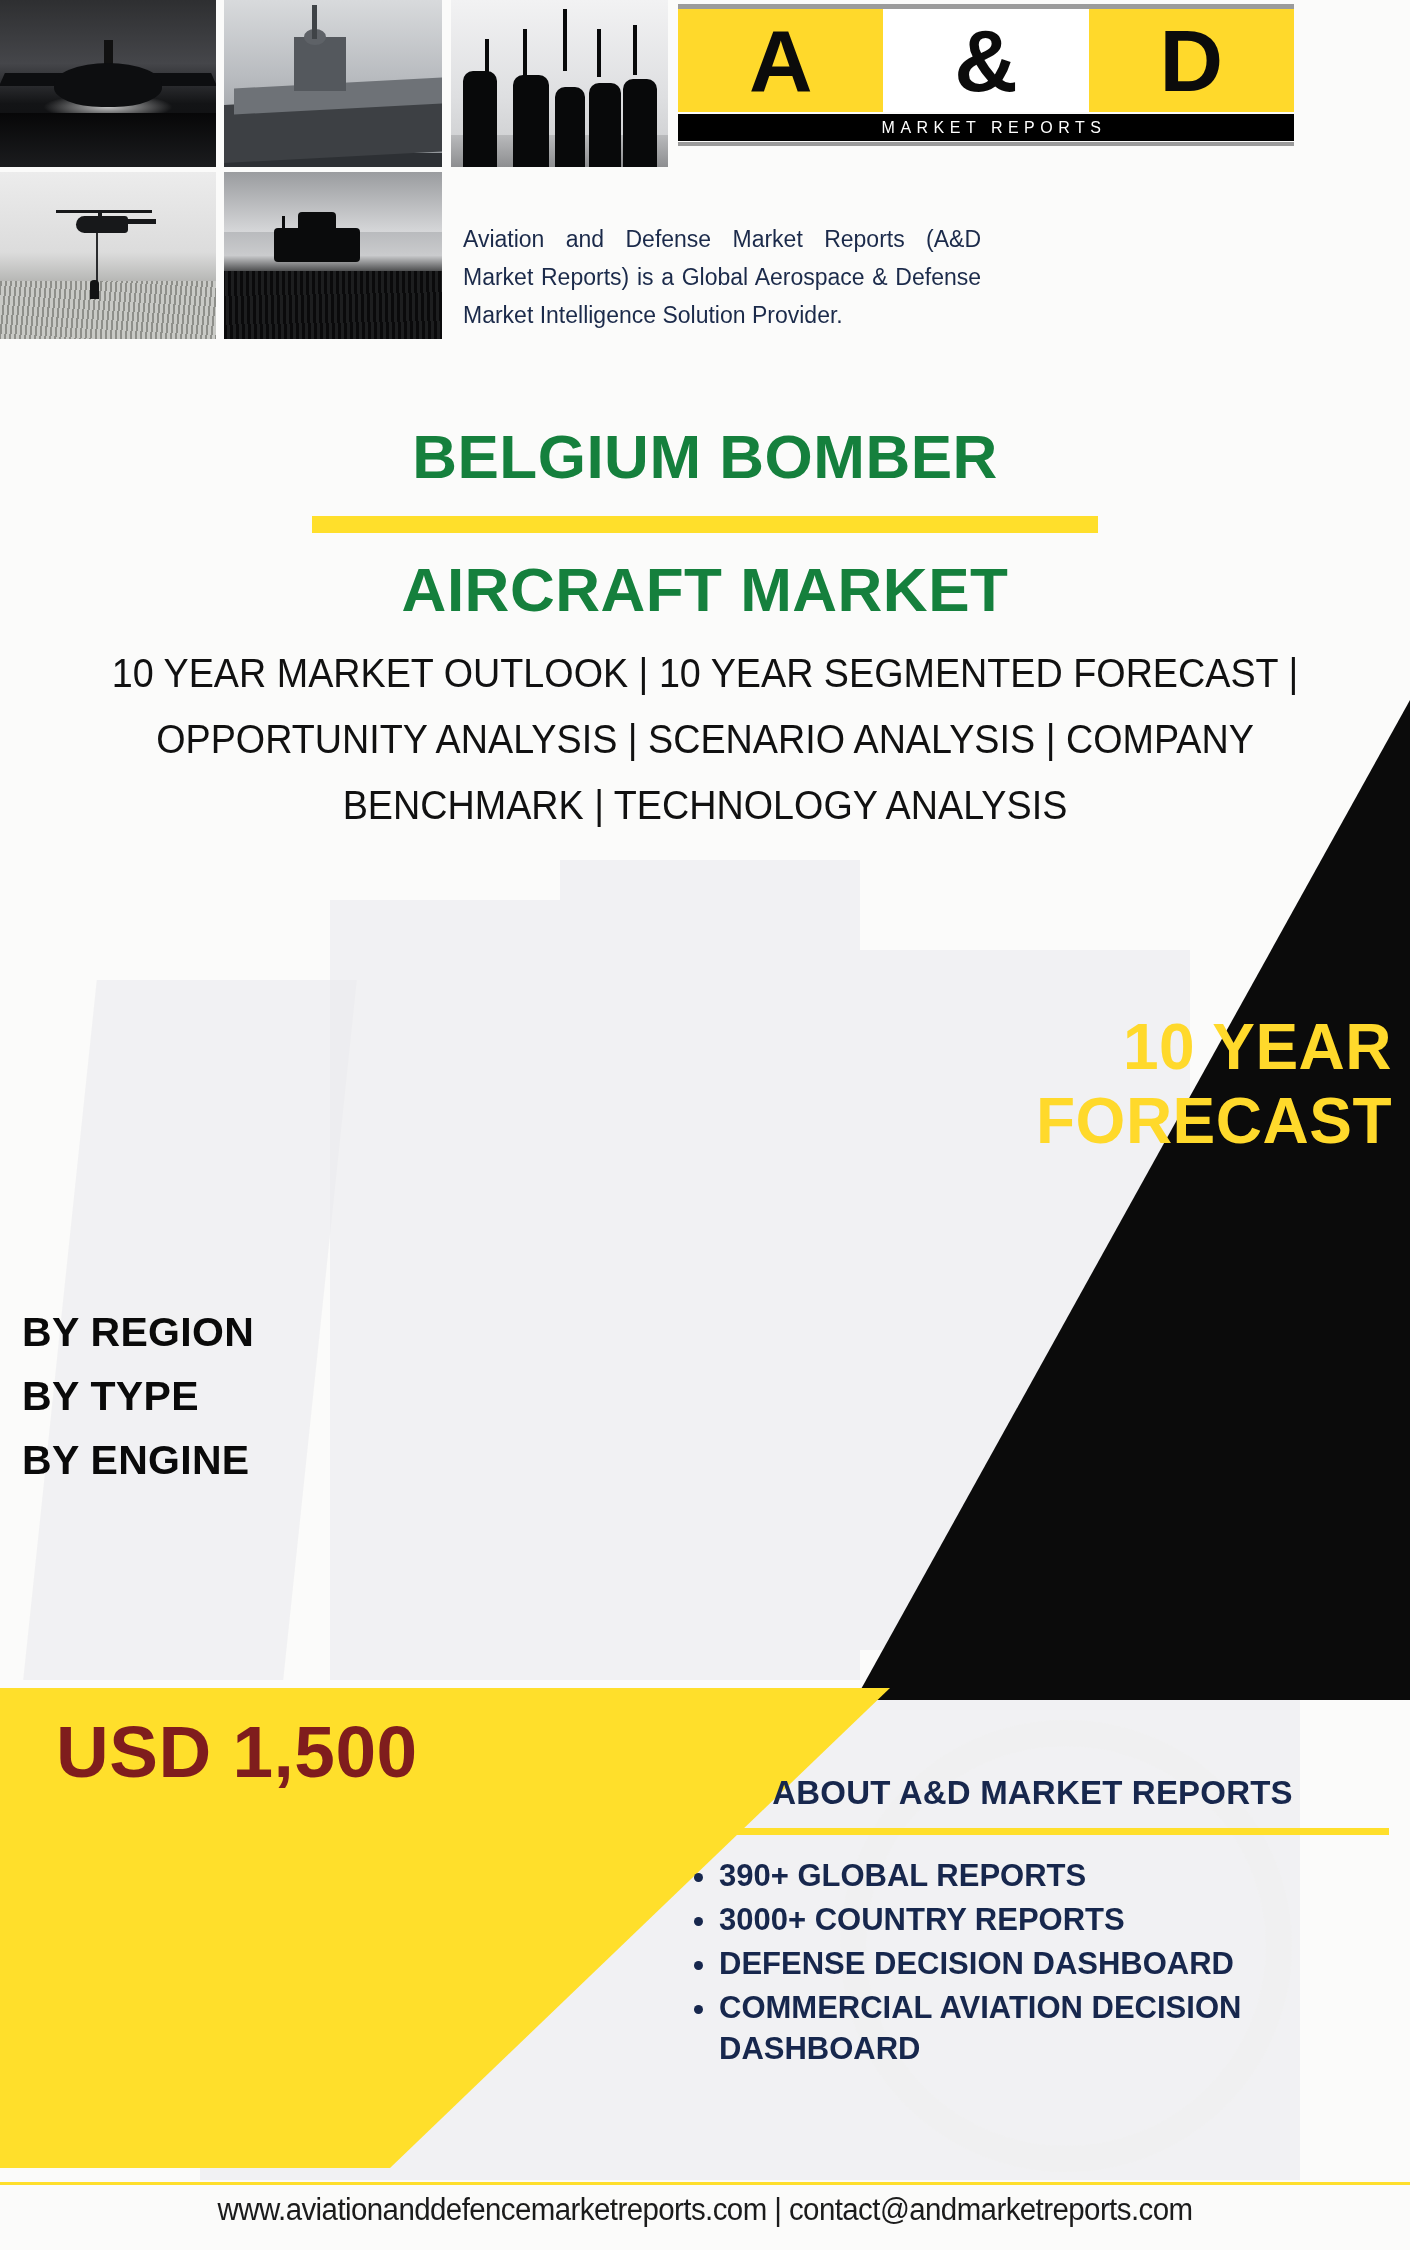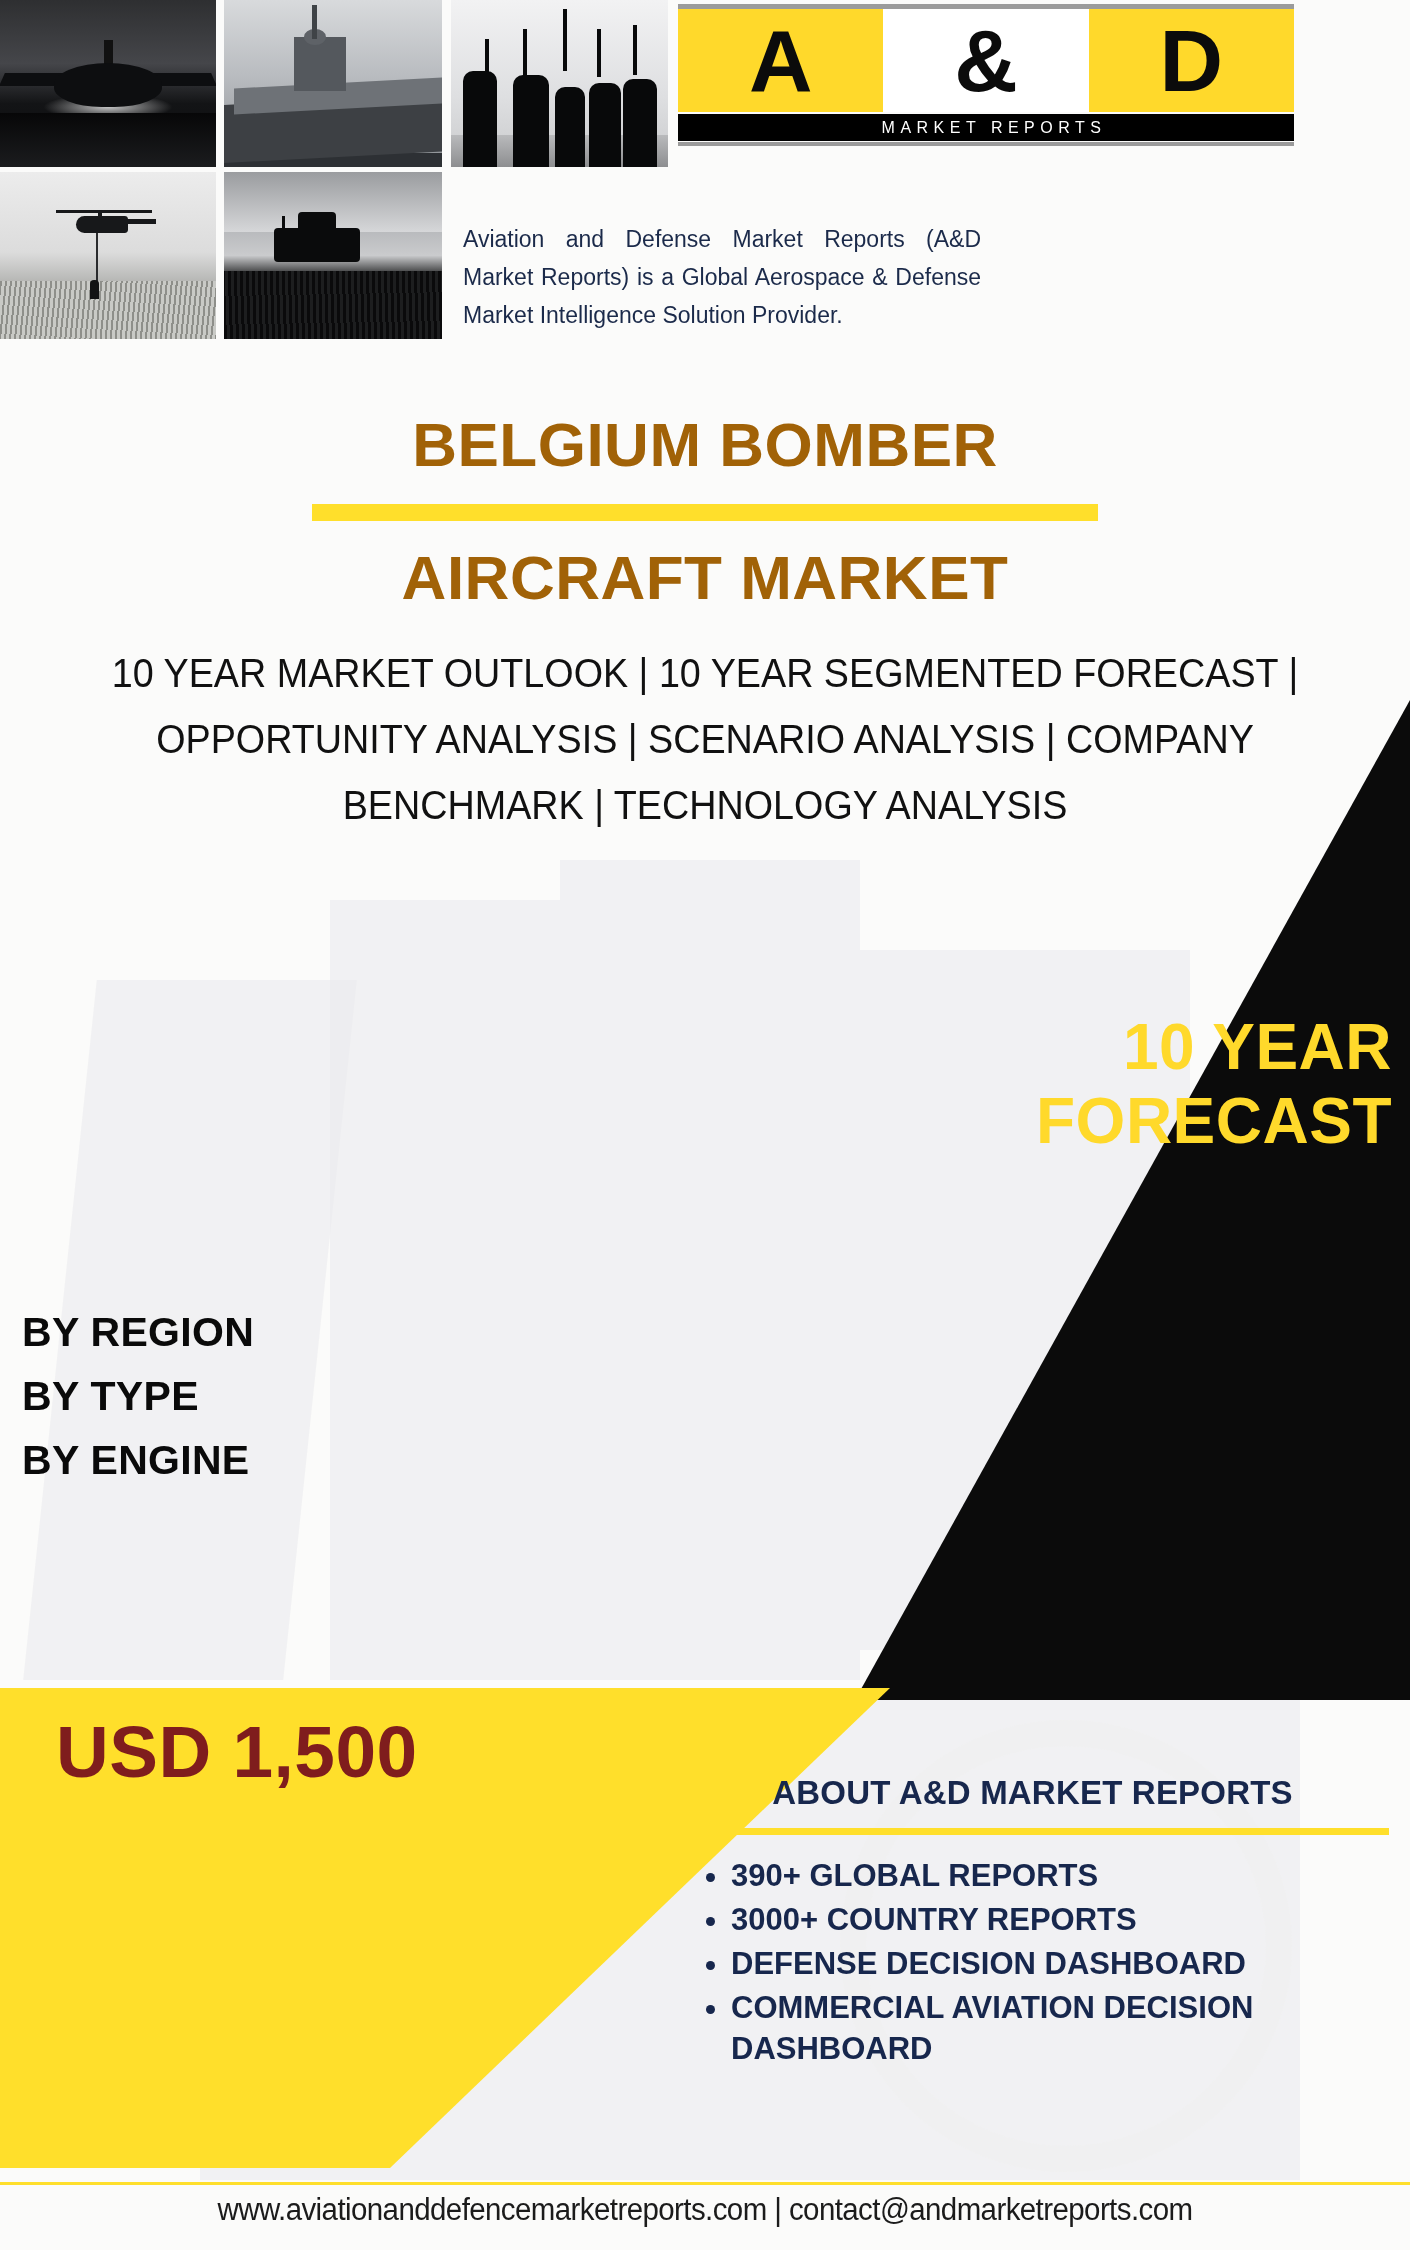--- a/index.html
+++ b/index.html
@@ -103,22 +103,22 @@
     display:flex;align-items:center;justify-content:center;}
   .logo-bar span{color:#fff;font-size:16px;letter-spacing:5.5px;font-weight:400;margin-left:16px;}
   .logo-bottom{position:absolute;left:0;top:138px;width:100%;height:4px;background:#9b9b9b;}
 
   
   .intro{position:absolute;left:463px;top:172px;width:518px;
     color:#1b2a4a;font-size:23px;line-height:38px;text-align:justify;margin-top:48px;}
 
   
   .title-wrap{position:absolute;left:0;top:400px;width:1410px;text-align:center;}
-  .title1,.title2{font-weight:700;font-size:62px;letter-spacing:.5px;color:#a16207;
-    line-height:1;margin:0;}
+  .title1,.title2{font-weight:700;font-size:62px;letter-spacing:.5px;color:#15803d;
+    line-height:1;margin:12px;}
   .title1{padding-top:14px;}
   .title-rule{width:786px;height:17px;background:#ffdf2b;margin:28px auto 26px auto;}
 
   
   .subtitle{position:absolute;left:30px;top:640px;width:1350px;text-align:center;
     font-size:41px;line-height:66px;color:#111;font-weight:300;
     font-family:"Liberation Sans Narrow","Liberation Sans",sans-serif;
     transform:scaleX(.92);transform-origin:center top;}
 
   
@@ -137,21 +137,21 @@
 
   
   .bylist{position:absolute;left:22px;top:1300px;color:#0a0a0a;
     font-weight:700;font-size:41px;line-height:64px;letter-spacing:.3px;}
 
   
   .about{position:absolute;left:665px;top:1758px;width:735px;}
   .about h3{margin:16px;color:#17274d;font-weight:700;font-size:33px;letter-spacing:.2px;
     text-align:center;}
   .about-rule{width:724px;height:7px;background:#ffdf2b;margin:5px 0 20px 0;}
-  .about ul{margin:12px;padding-left:54px;color:#17274d;font-weight:700;
+  .about ul{margin:0;padding-left:54px;color:#17274d;font-weight:700;
     font-size:31px;line-height:41px;}
   .about li{margin-bottom:3px;}
 
   
   .footer-rule{position:absolute;left:0;top:2182px;width:1410px;height:3px;background:#ffdf2b;}
   .footer{position:absolute;left:0;top:2192px;width:1410px;text-align:center;
     color:#1b1b1b;font-size:31px;letter-spacing:-.6px;
     font-family:"Liberation Sans Narrow","Liberation Sans",sans-serif;
     transform:scaleX(.95);transform-origin:center top;}
 </style>

